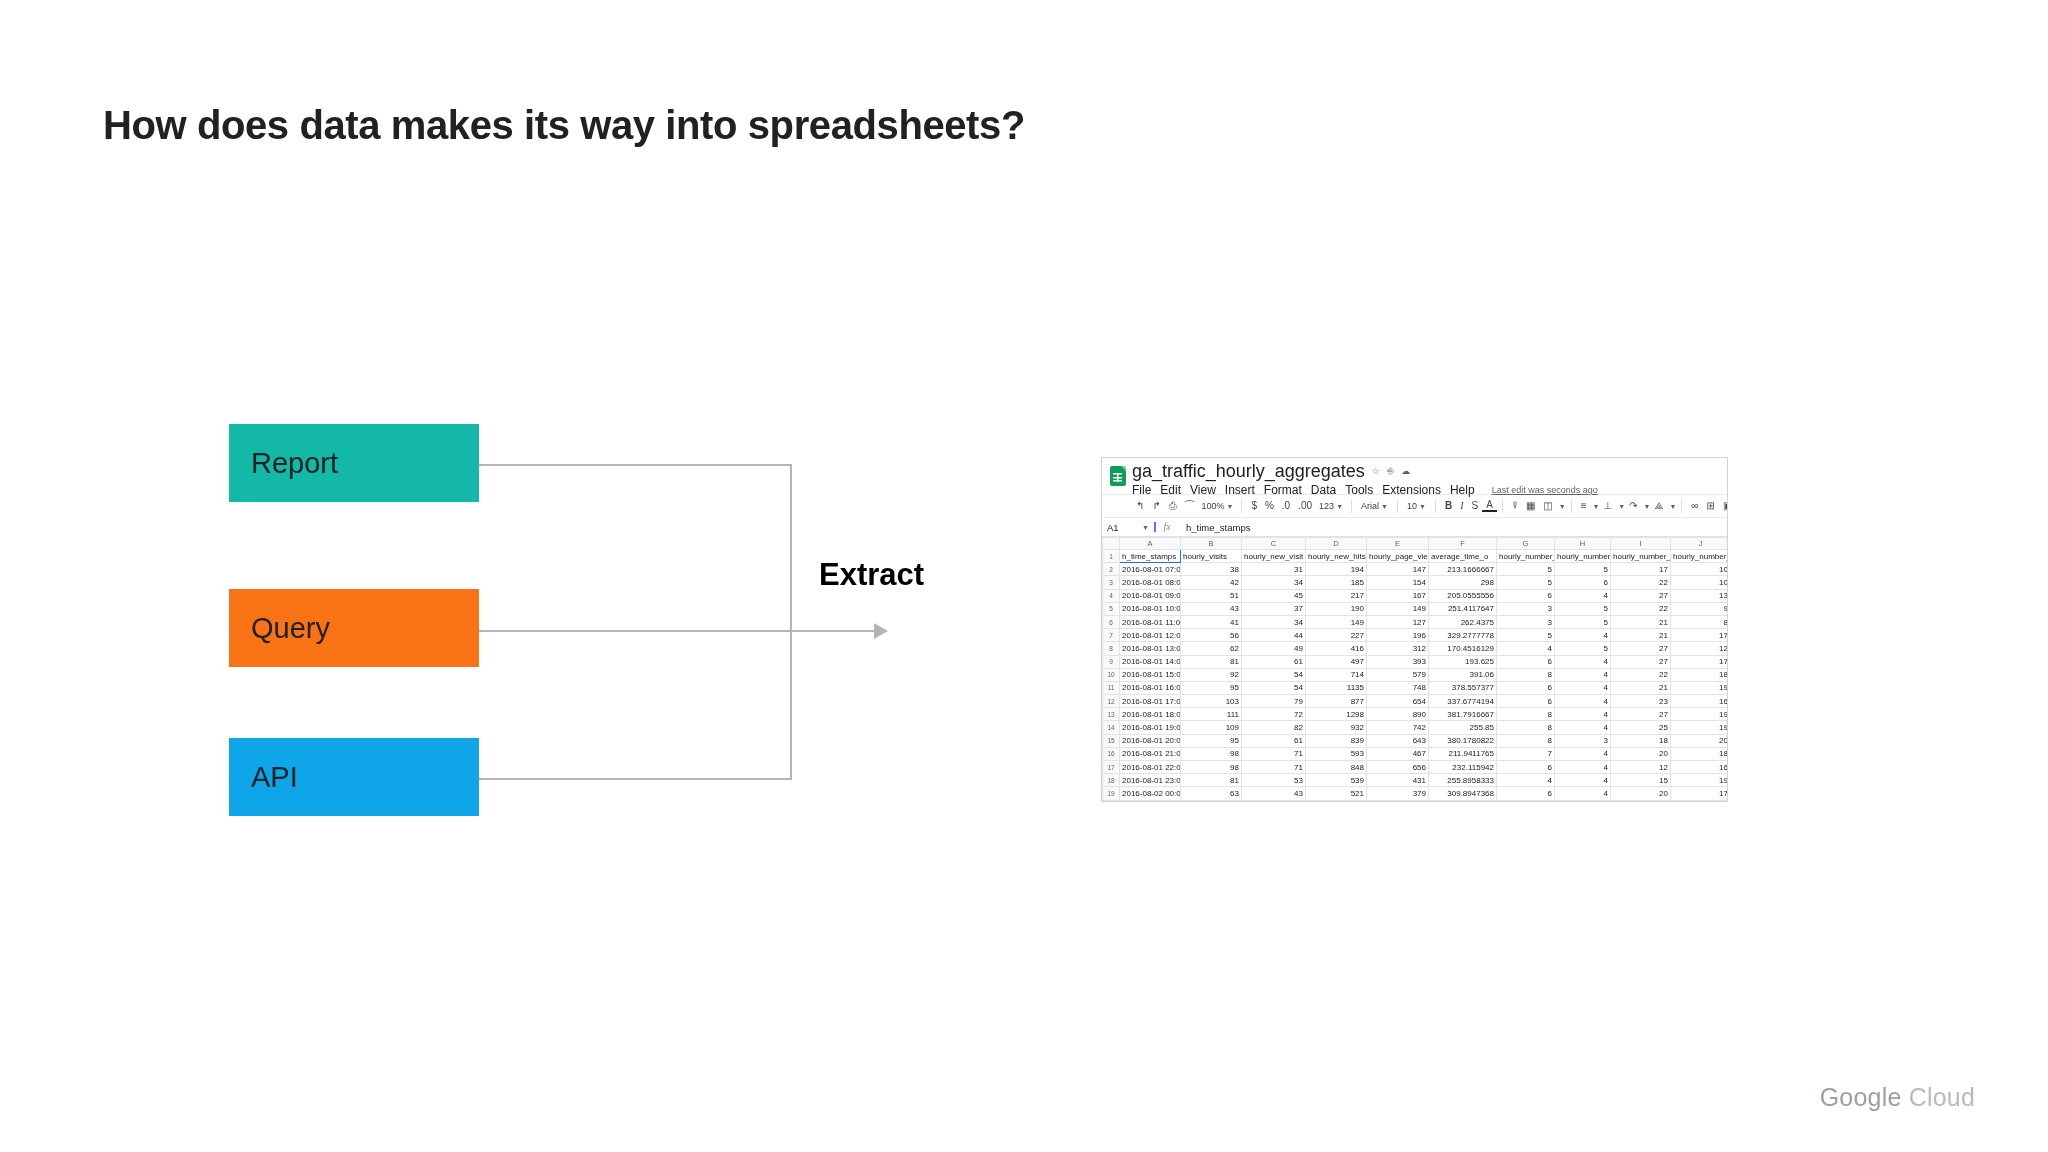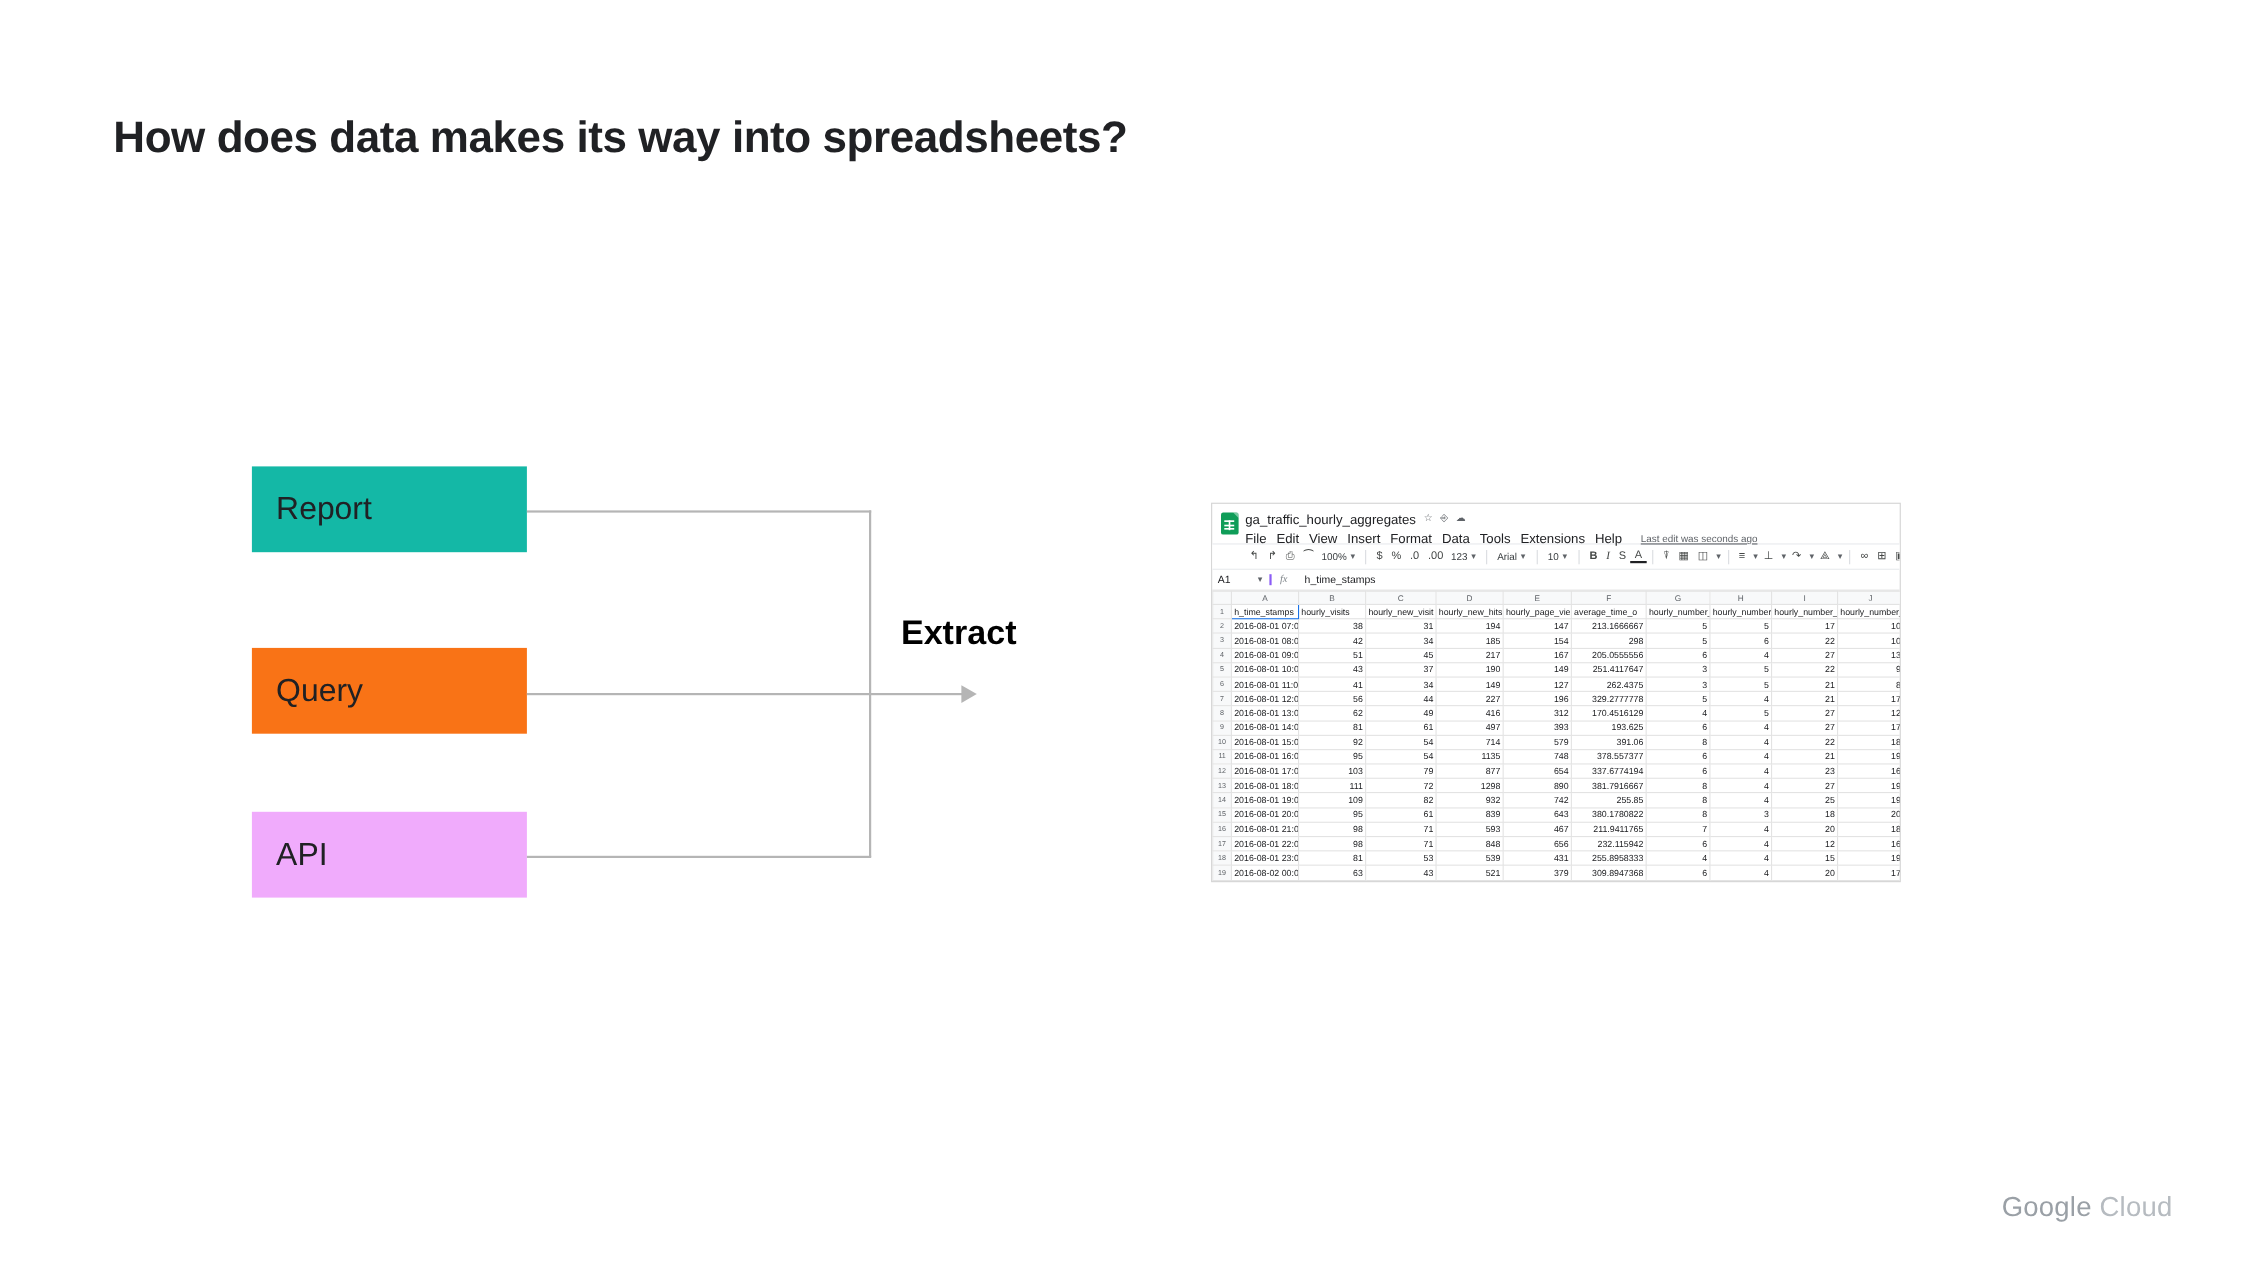--- a/index.html
+++ b/index.html
@@ -128,21 +128,21 @@
     width: 9px; height: 9px;
     background:
       linear-gradient(#fff,#fff) 0 0/100% 1.5px no-repeat,
       linear-gradient(#fff,#fff) 0 3.5px/100% 1.5px no-repeat,
       linear-gradient(#fff,#fff) 0 7px/100% 1.5px no-repeat,
       linear-gradient(#fff,#fff) 4px 0/1.5px 100% no-repeat;
   }
   .title-col { display: flex; flex-direction: column; }
   .doc-title-row { display: flex; align-items: center; gap: 7px; height: 17px; }
   .doc-title {
-    font-size: 12px;
+    font-size: 18px;
     color: #202124;
     white-space: nowrap;
   }
   .title-icon {
     font-size: 9px;
     color: #5f6368;
     line-height: 1;
   }
   .menu-row {
     display: flex;
@@ -319,21 +319,21 @@
 <body>
 
 <div class="slide-title">How does data makes its way into spreadsheets?</div>
 
 <div class="src-box src-report" style="background: #14b8a6;">
   <span>Report</span>
 </div>
 <div class="src-box src-query" style="background: #f97316;">
   <span>Query</span>
 </div>
-<div class="src-box src-api" style="background: #f0abfc;">
+<div class="src-box src-api" style="background: #0ea5e9;">
   <span>API</span>
 </div>
 
 <div class="conn conn-h conn-report-h" style="background: rgb(181, 181, 181);"></div>
 <div class="conn conn-h conn-api-h" style="background: rgb(181, 181, 181);"></div>
 <div class="conn conn-v conn-spine" style="background: rgb(181, 181, 181);"></div>
 <div class="conn conn-h conn-main-h" style="background: rgb(181, 181, 181);"></div>
 <div class="arrow-head" style="border-left-color: rgb(181, 181, 181);"></div>
 
 <div class="extract-label">Extract</div>

